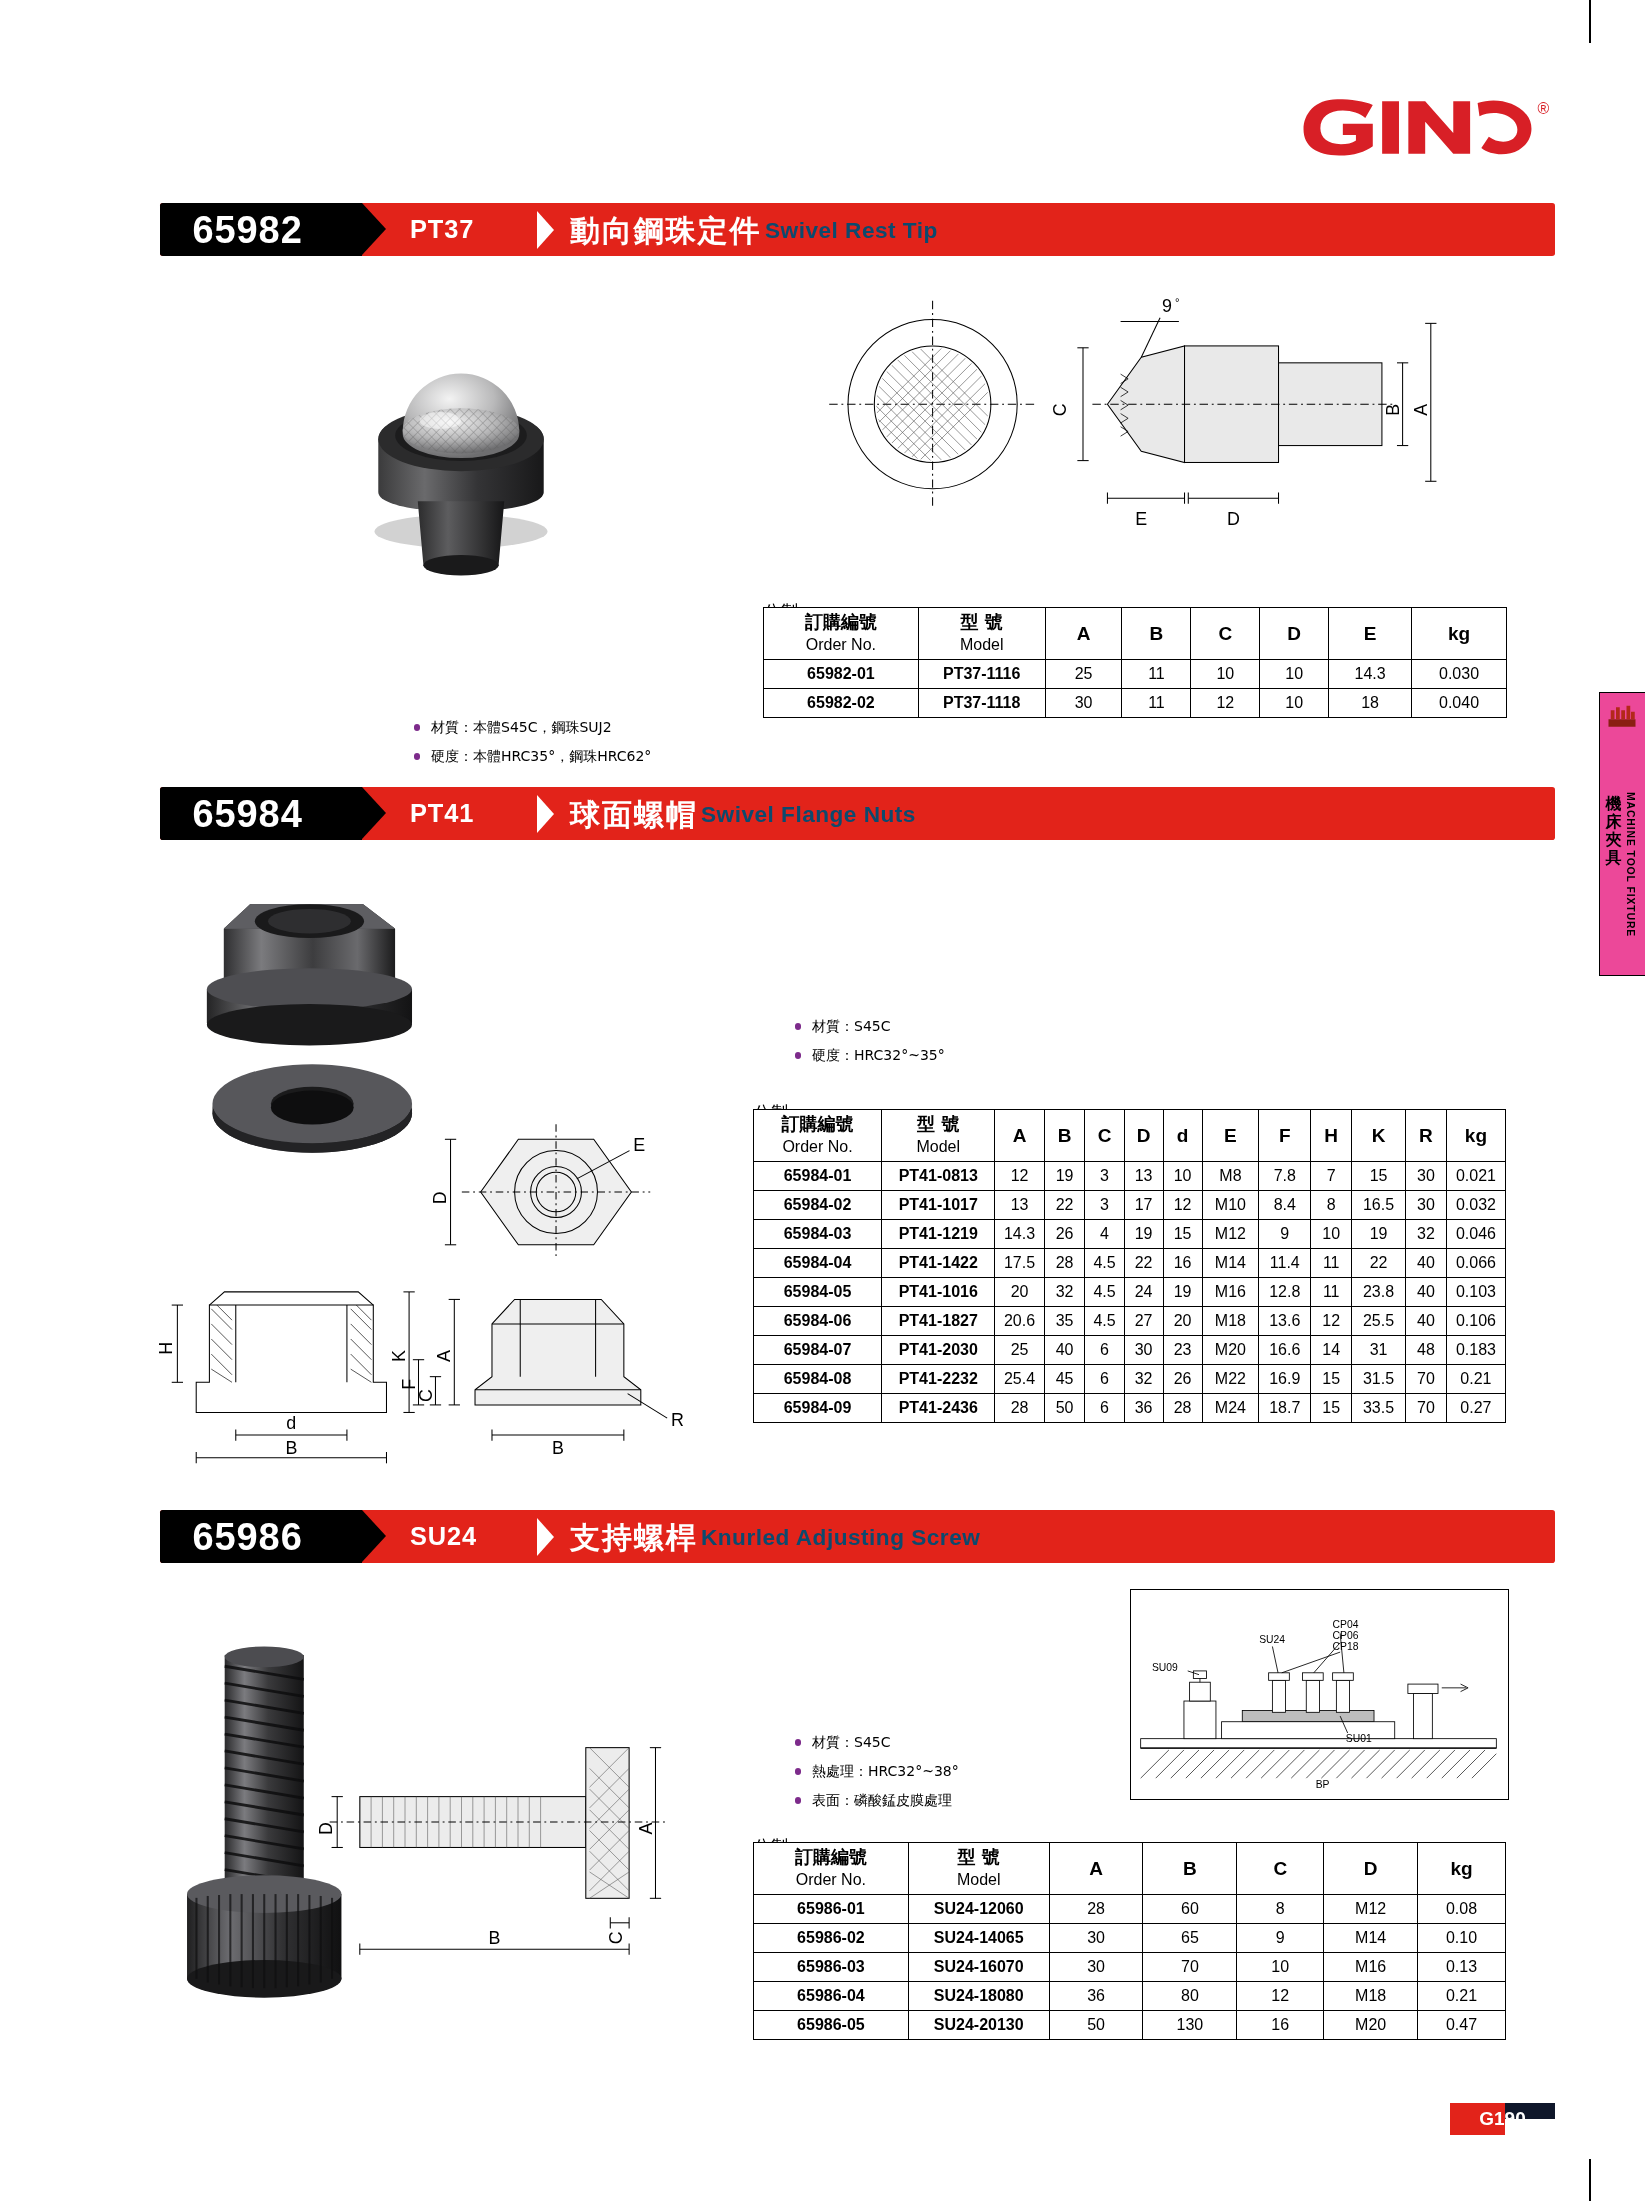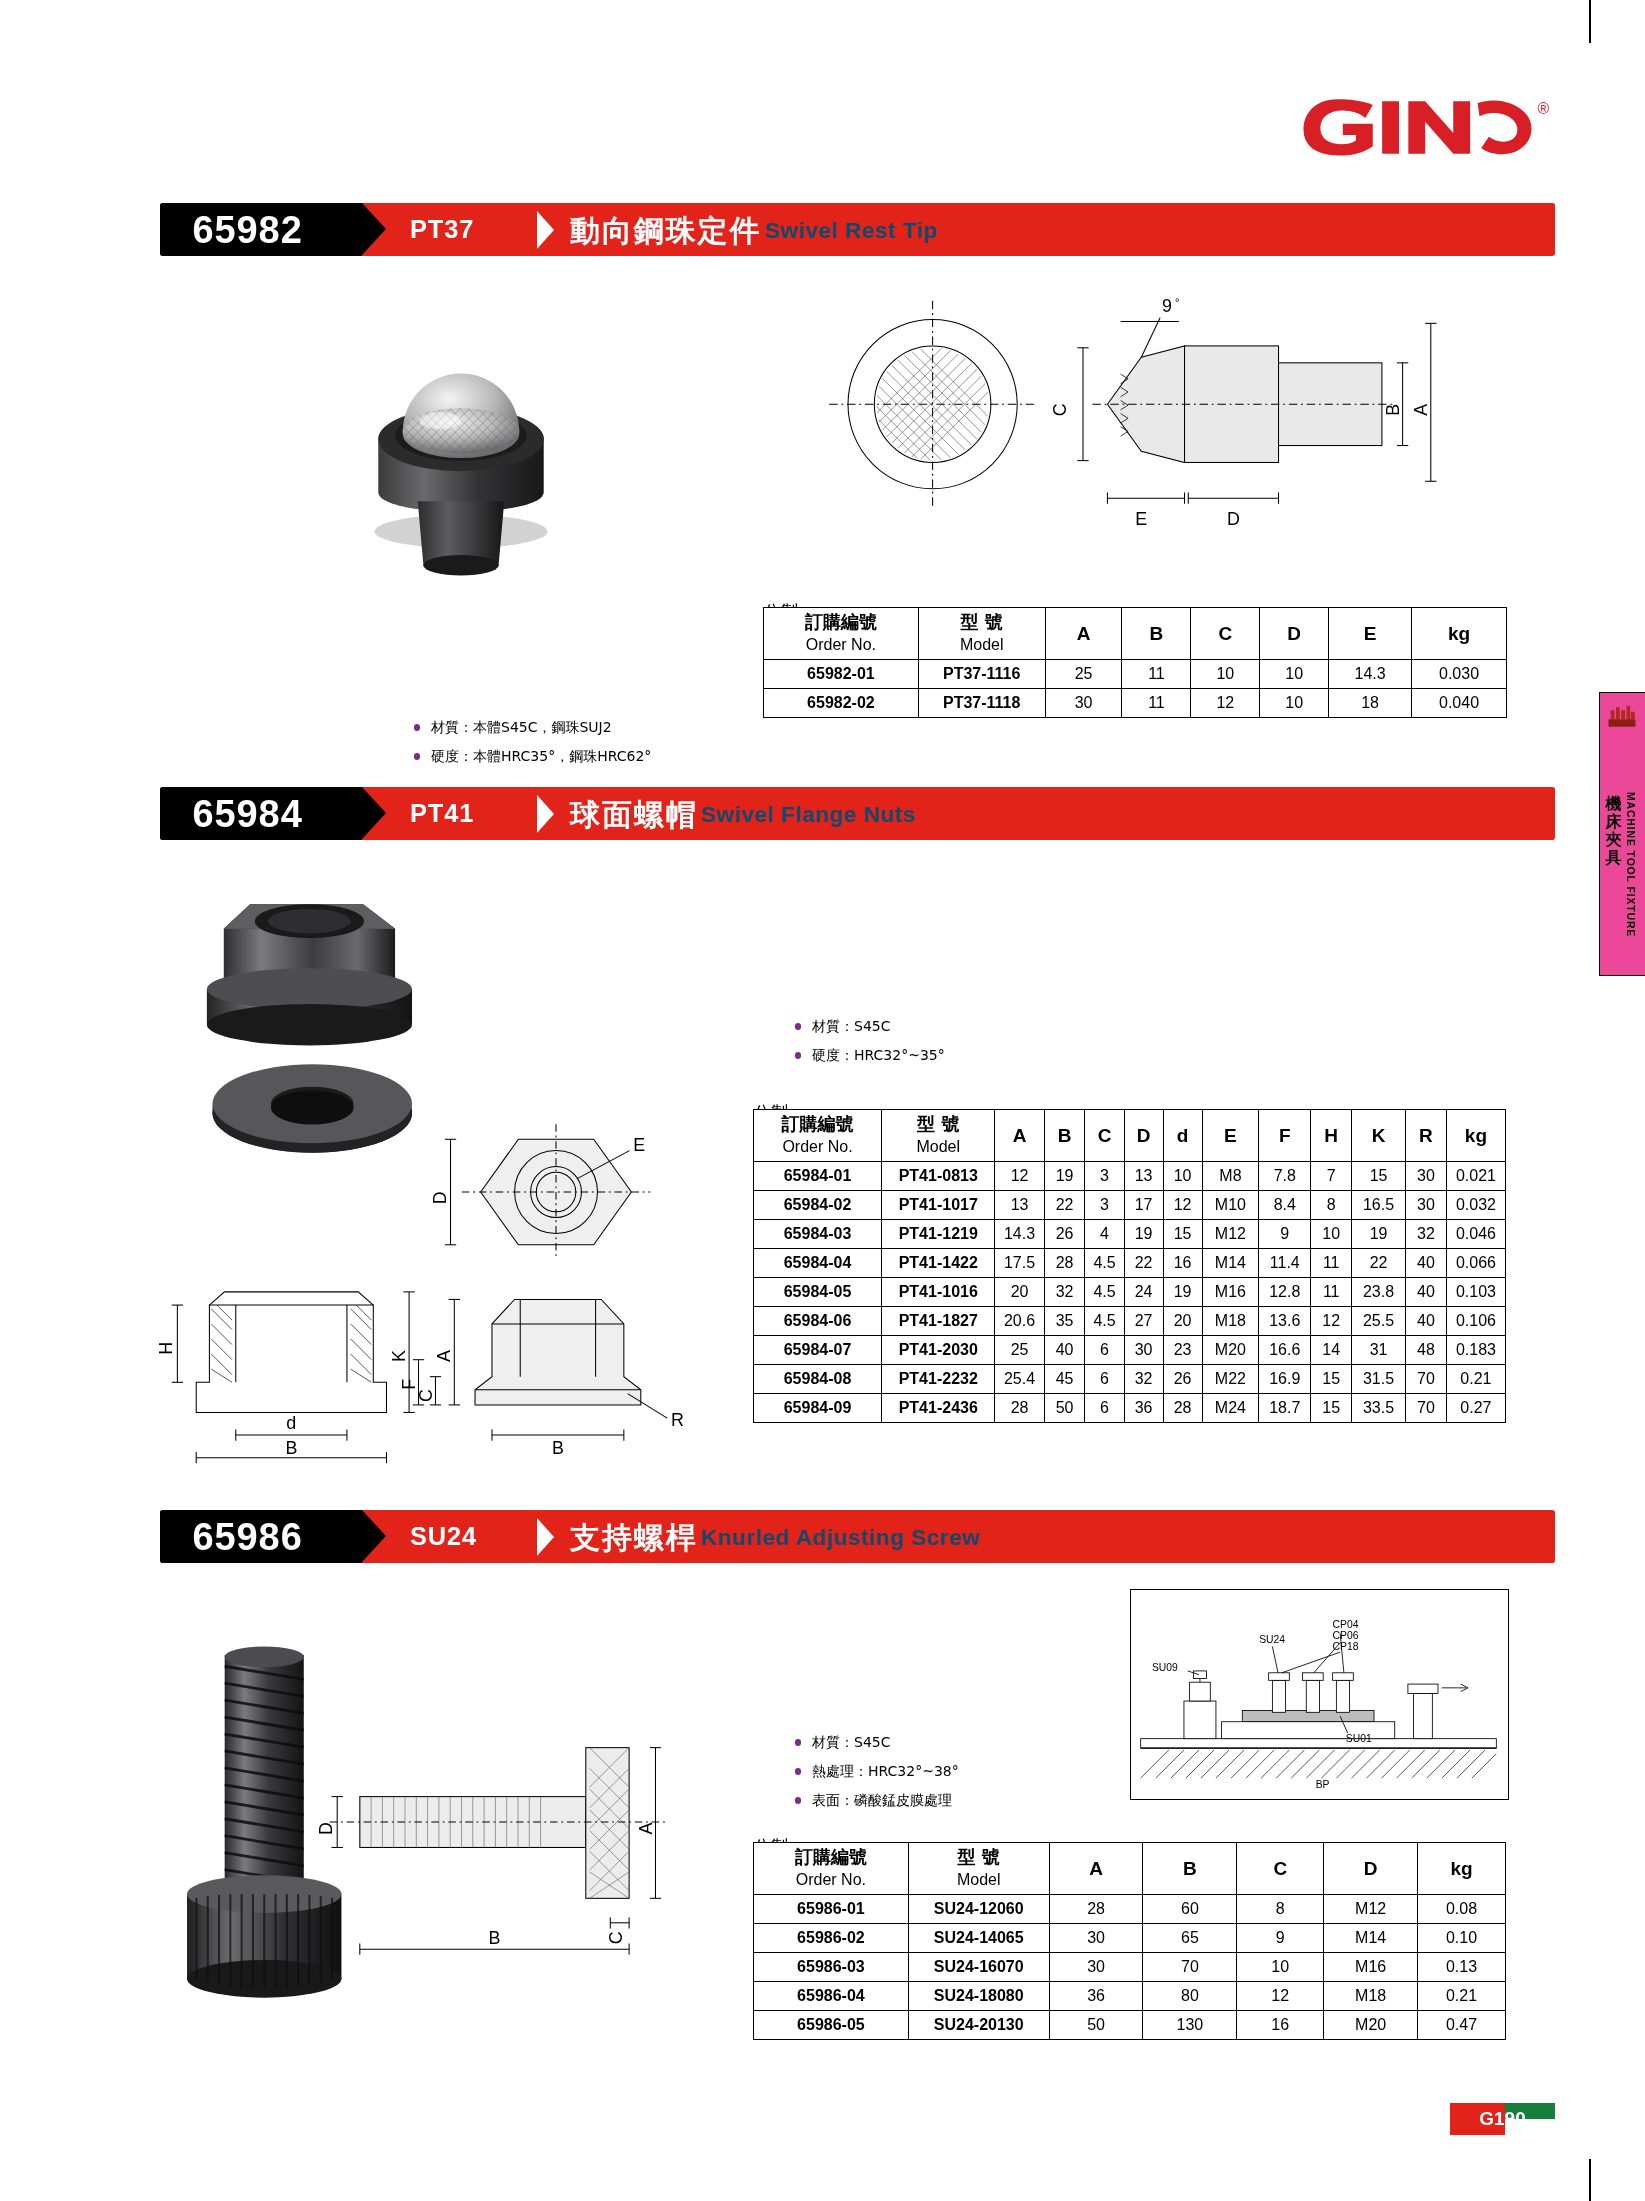--- a/index.html
+++ b/index.html
@@ -221,21 +221,21 @@
     height: 26px;
   }
 
   
   .page-num {
     position: absolute;
     right: 90px;
     bottom: 83px;
     width: 105px;
     height: 16px;
-    background: #15803d;
+    background: #0f172a;
   }
   .page-num .red {
     position: absolute;
     left: 0; top: 0;
     width: 55px;
     height: 32px;
     background: #e2231a;
   }
   .page-num span {
     position: absolute;

